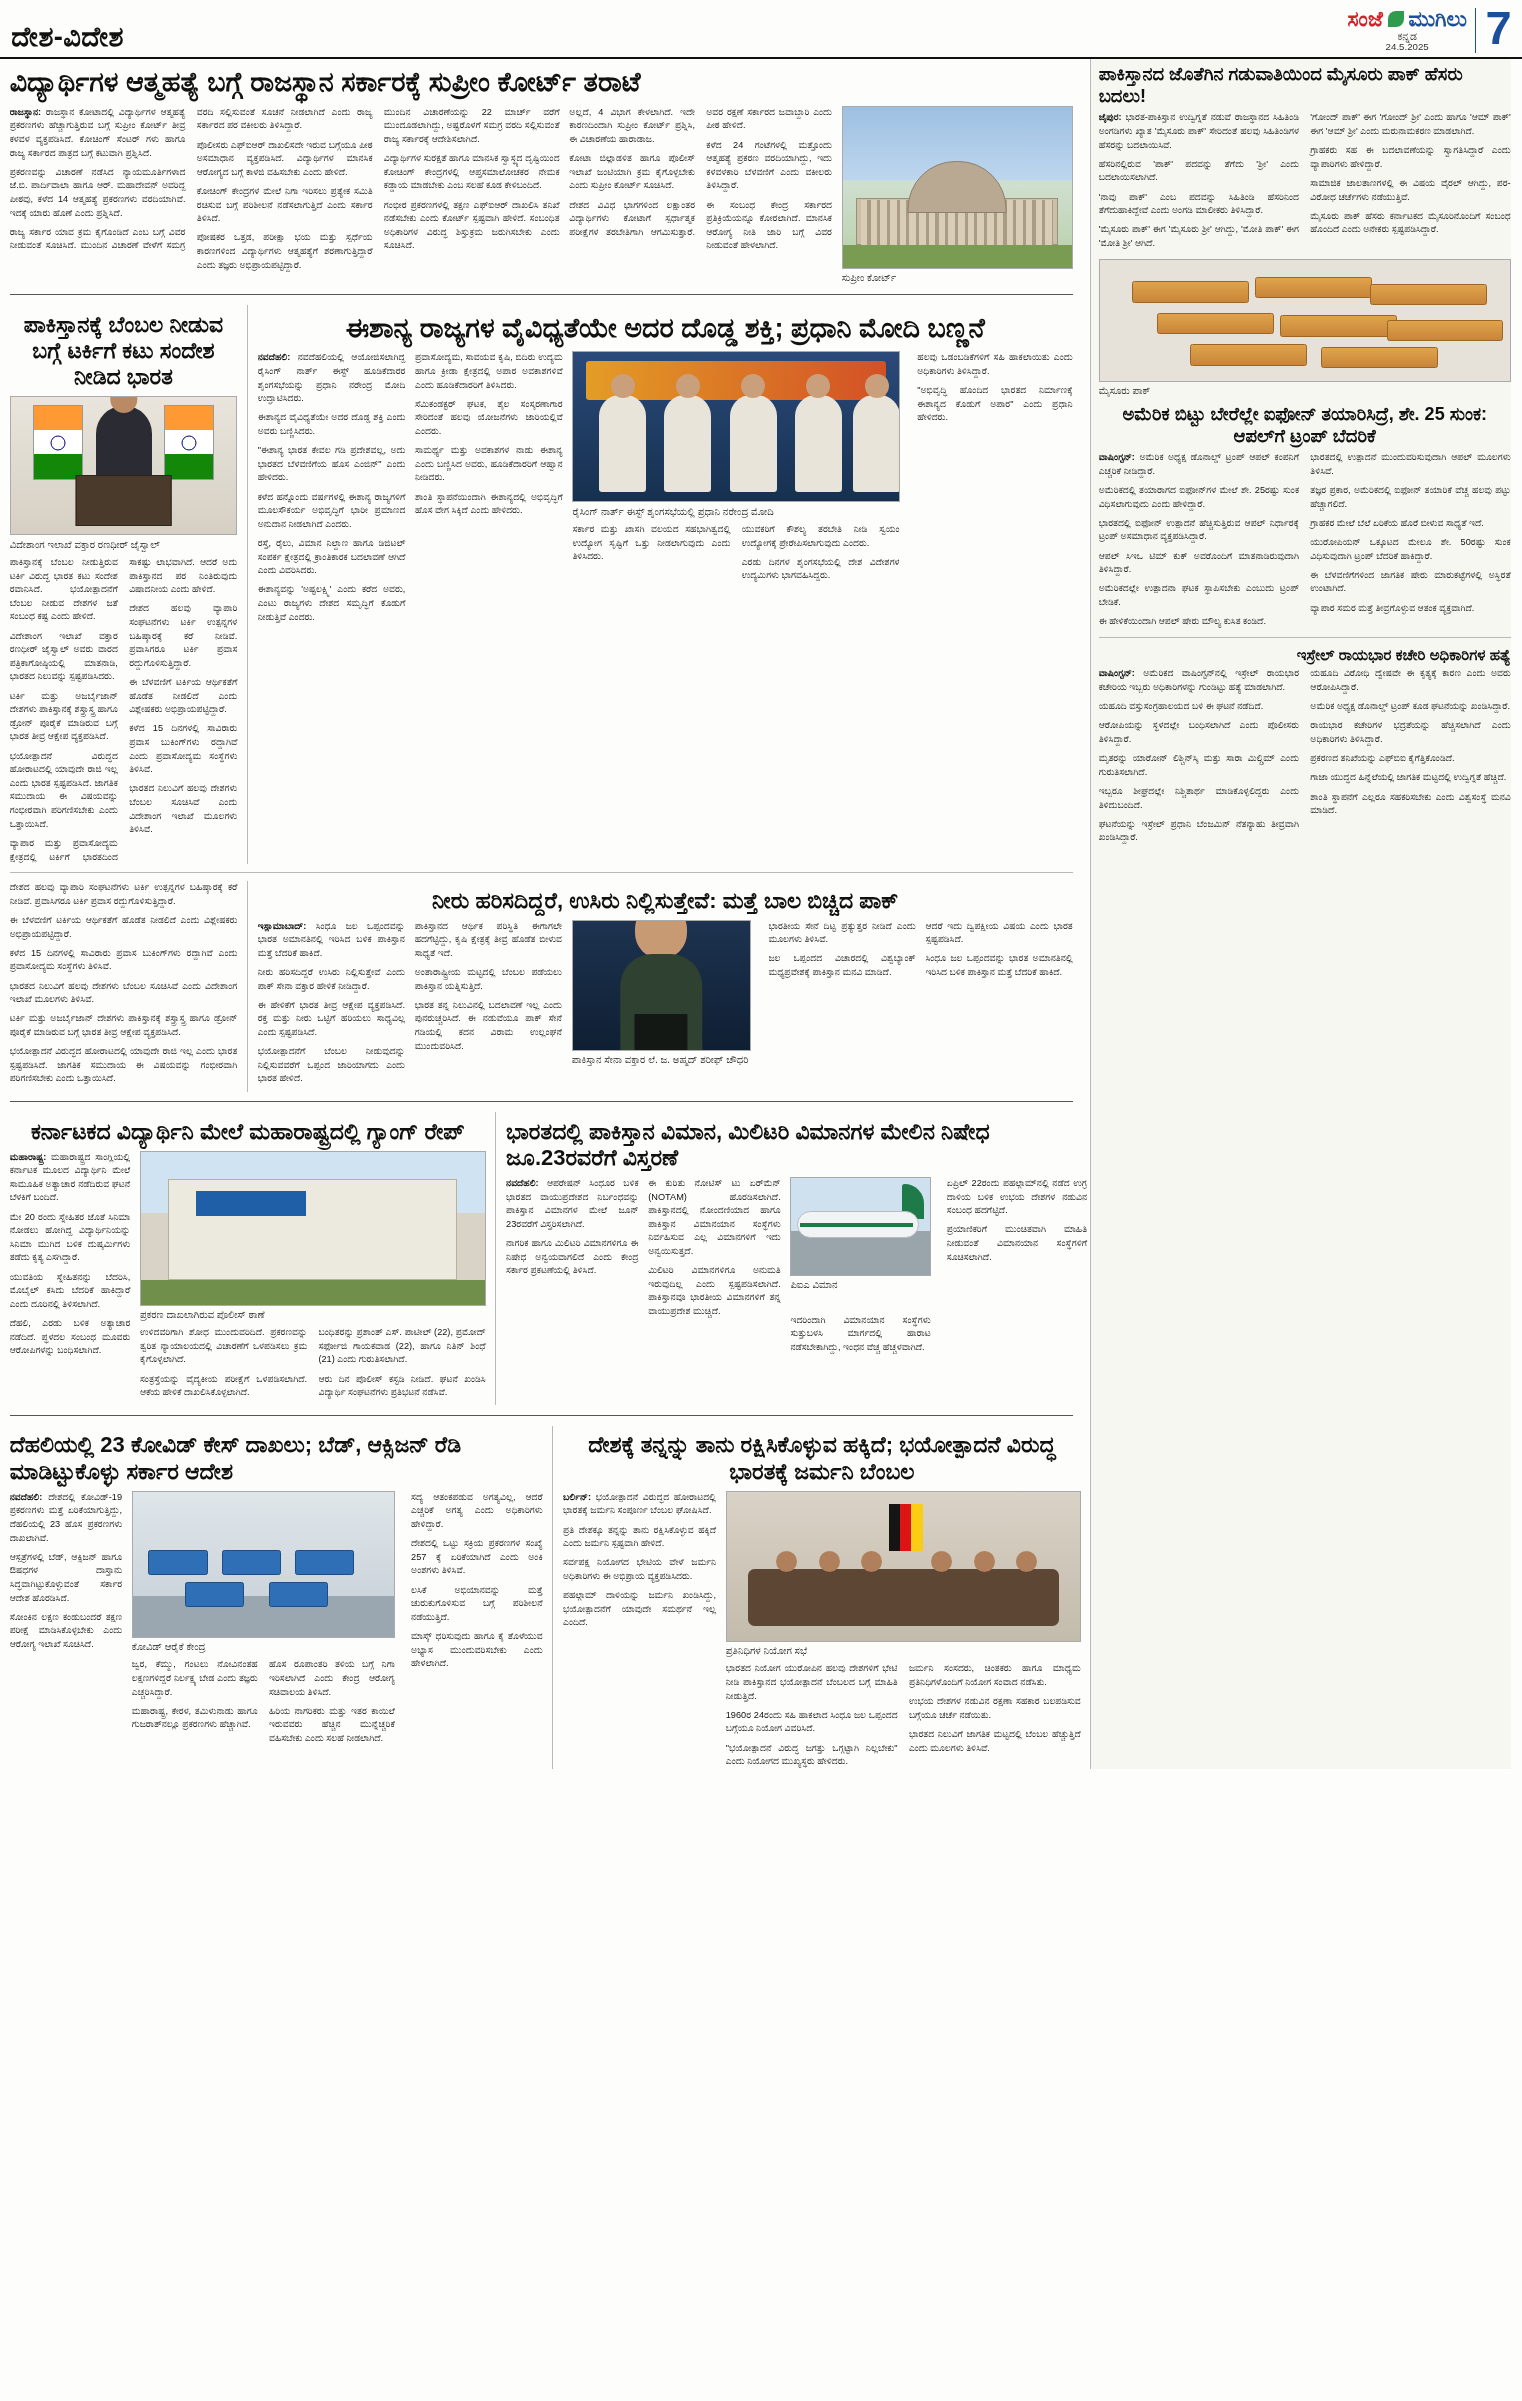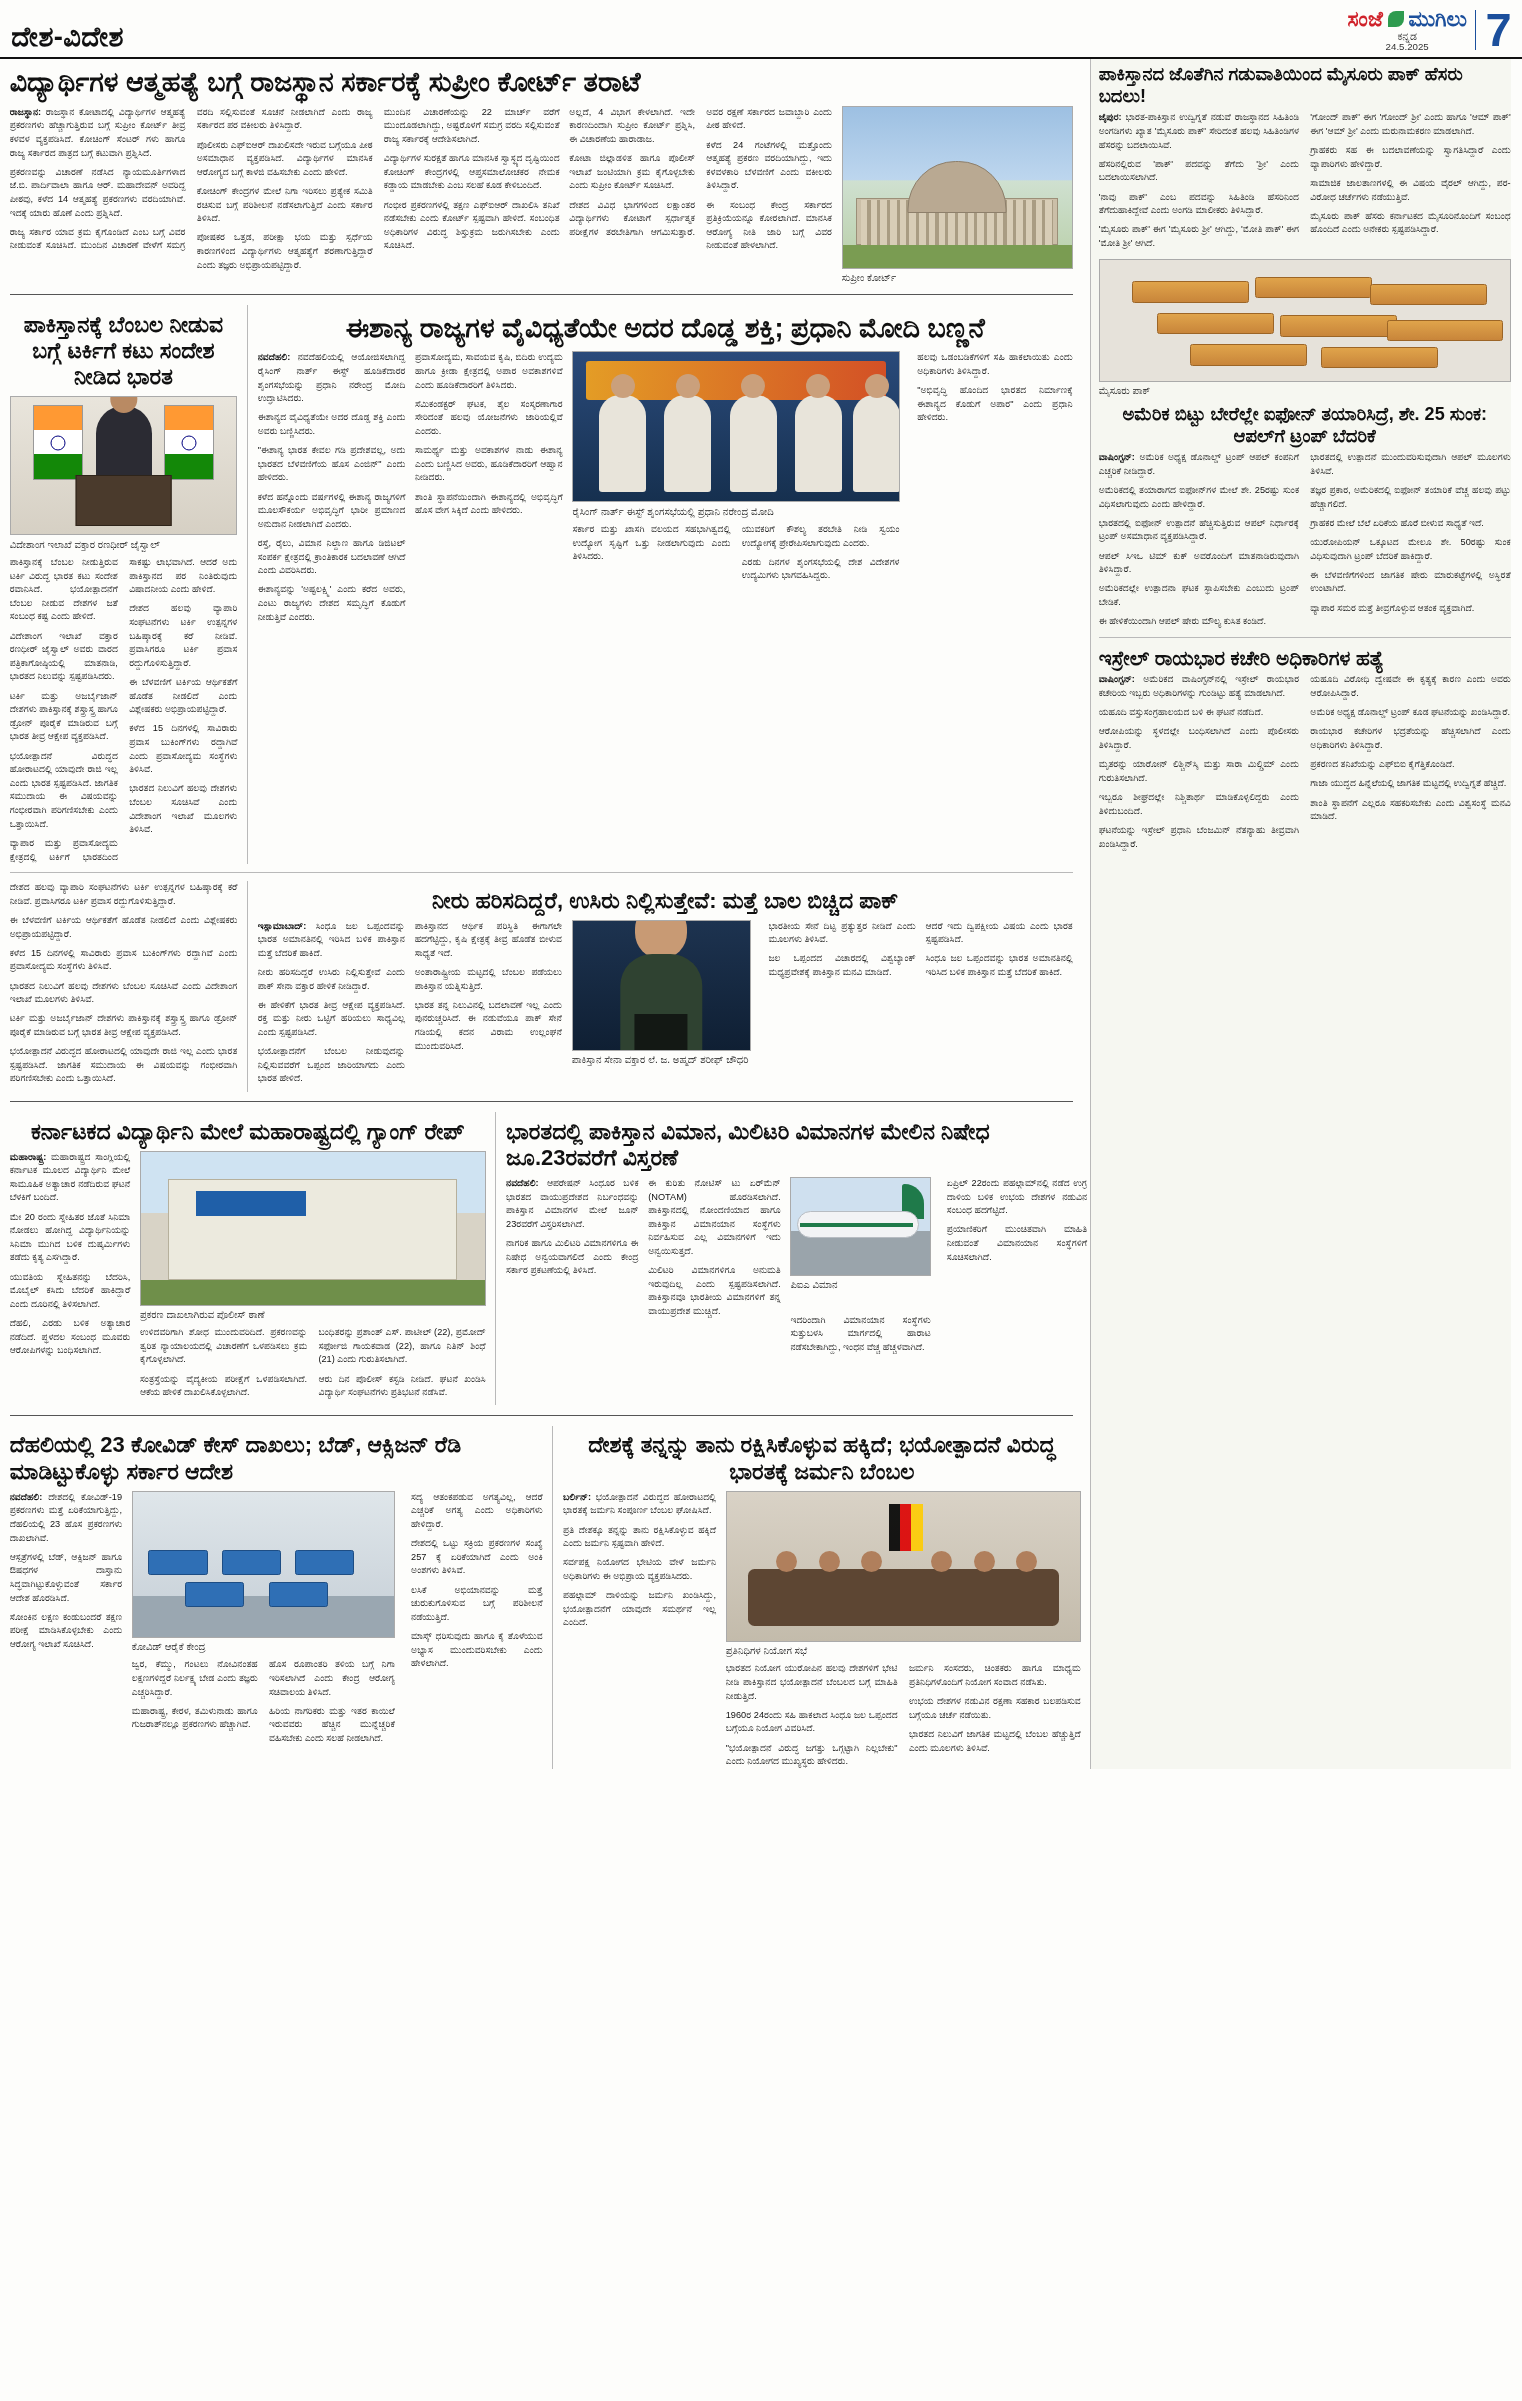--- a/index.html
+++ b/index.html
@@ -28,21 +28,20 @@
     padding: 8px 11.3px 4.8px 11.3px;
     border-bottom: 2.4px solid #111;
   }
   .masthead-left {
     font-size: 27.4px;
     font-weight: bold;
     letter-spacing: 0.4px;
   }
   .masthead-right {
     display: flex;
-    align-items: center;
     gap: 8px;
   }
   .brand {
     display: flex;
     flex-direction: column;
     align-items: center;
     line-height: 1.05;
   }
   .brand-top {
     display: flex;
@@ -115,24 +114,25 @@
     margin: 6.5px 0 5.6px 0;
     font-weight: bold;
   }
   h3.hl {
     font-size: 18px;
     line-height: 1.2;
     margin: 4.8px 0 4px 0;
     font-weight: bold;
   }
   h4.hl {
-    font-size: 20px;
+    font-size: 15px;
     line-height: 1.22;
     margin: 4px 0 3.2px 0;
     font-weight: bold;
+    text-align: right;
   }
   .center { text-align: center; }
 
   
   .cols2 { column-count: 2; column-gap: 11.3px; }
   .cols3 { column-count: 3; column-gap: 11.3px; }
 
   p.body {
     font-size: 9.2px;
     line-height: 1.48;

